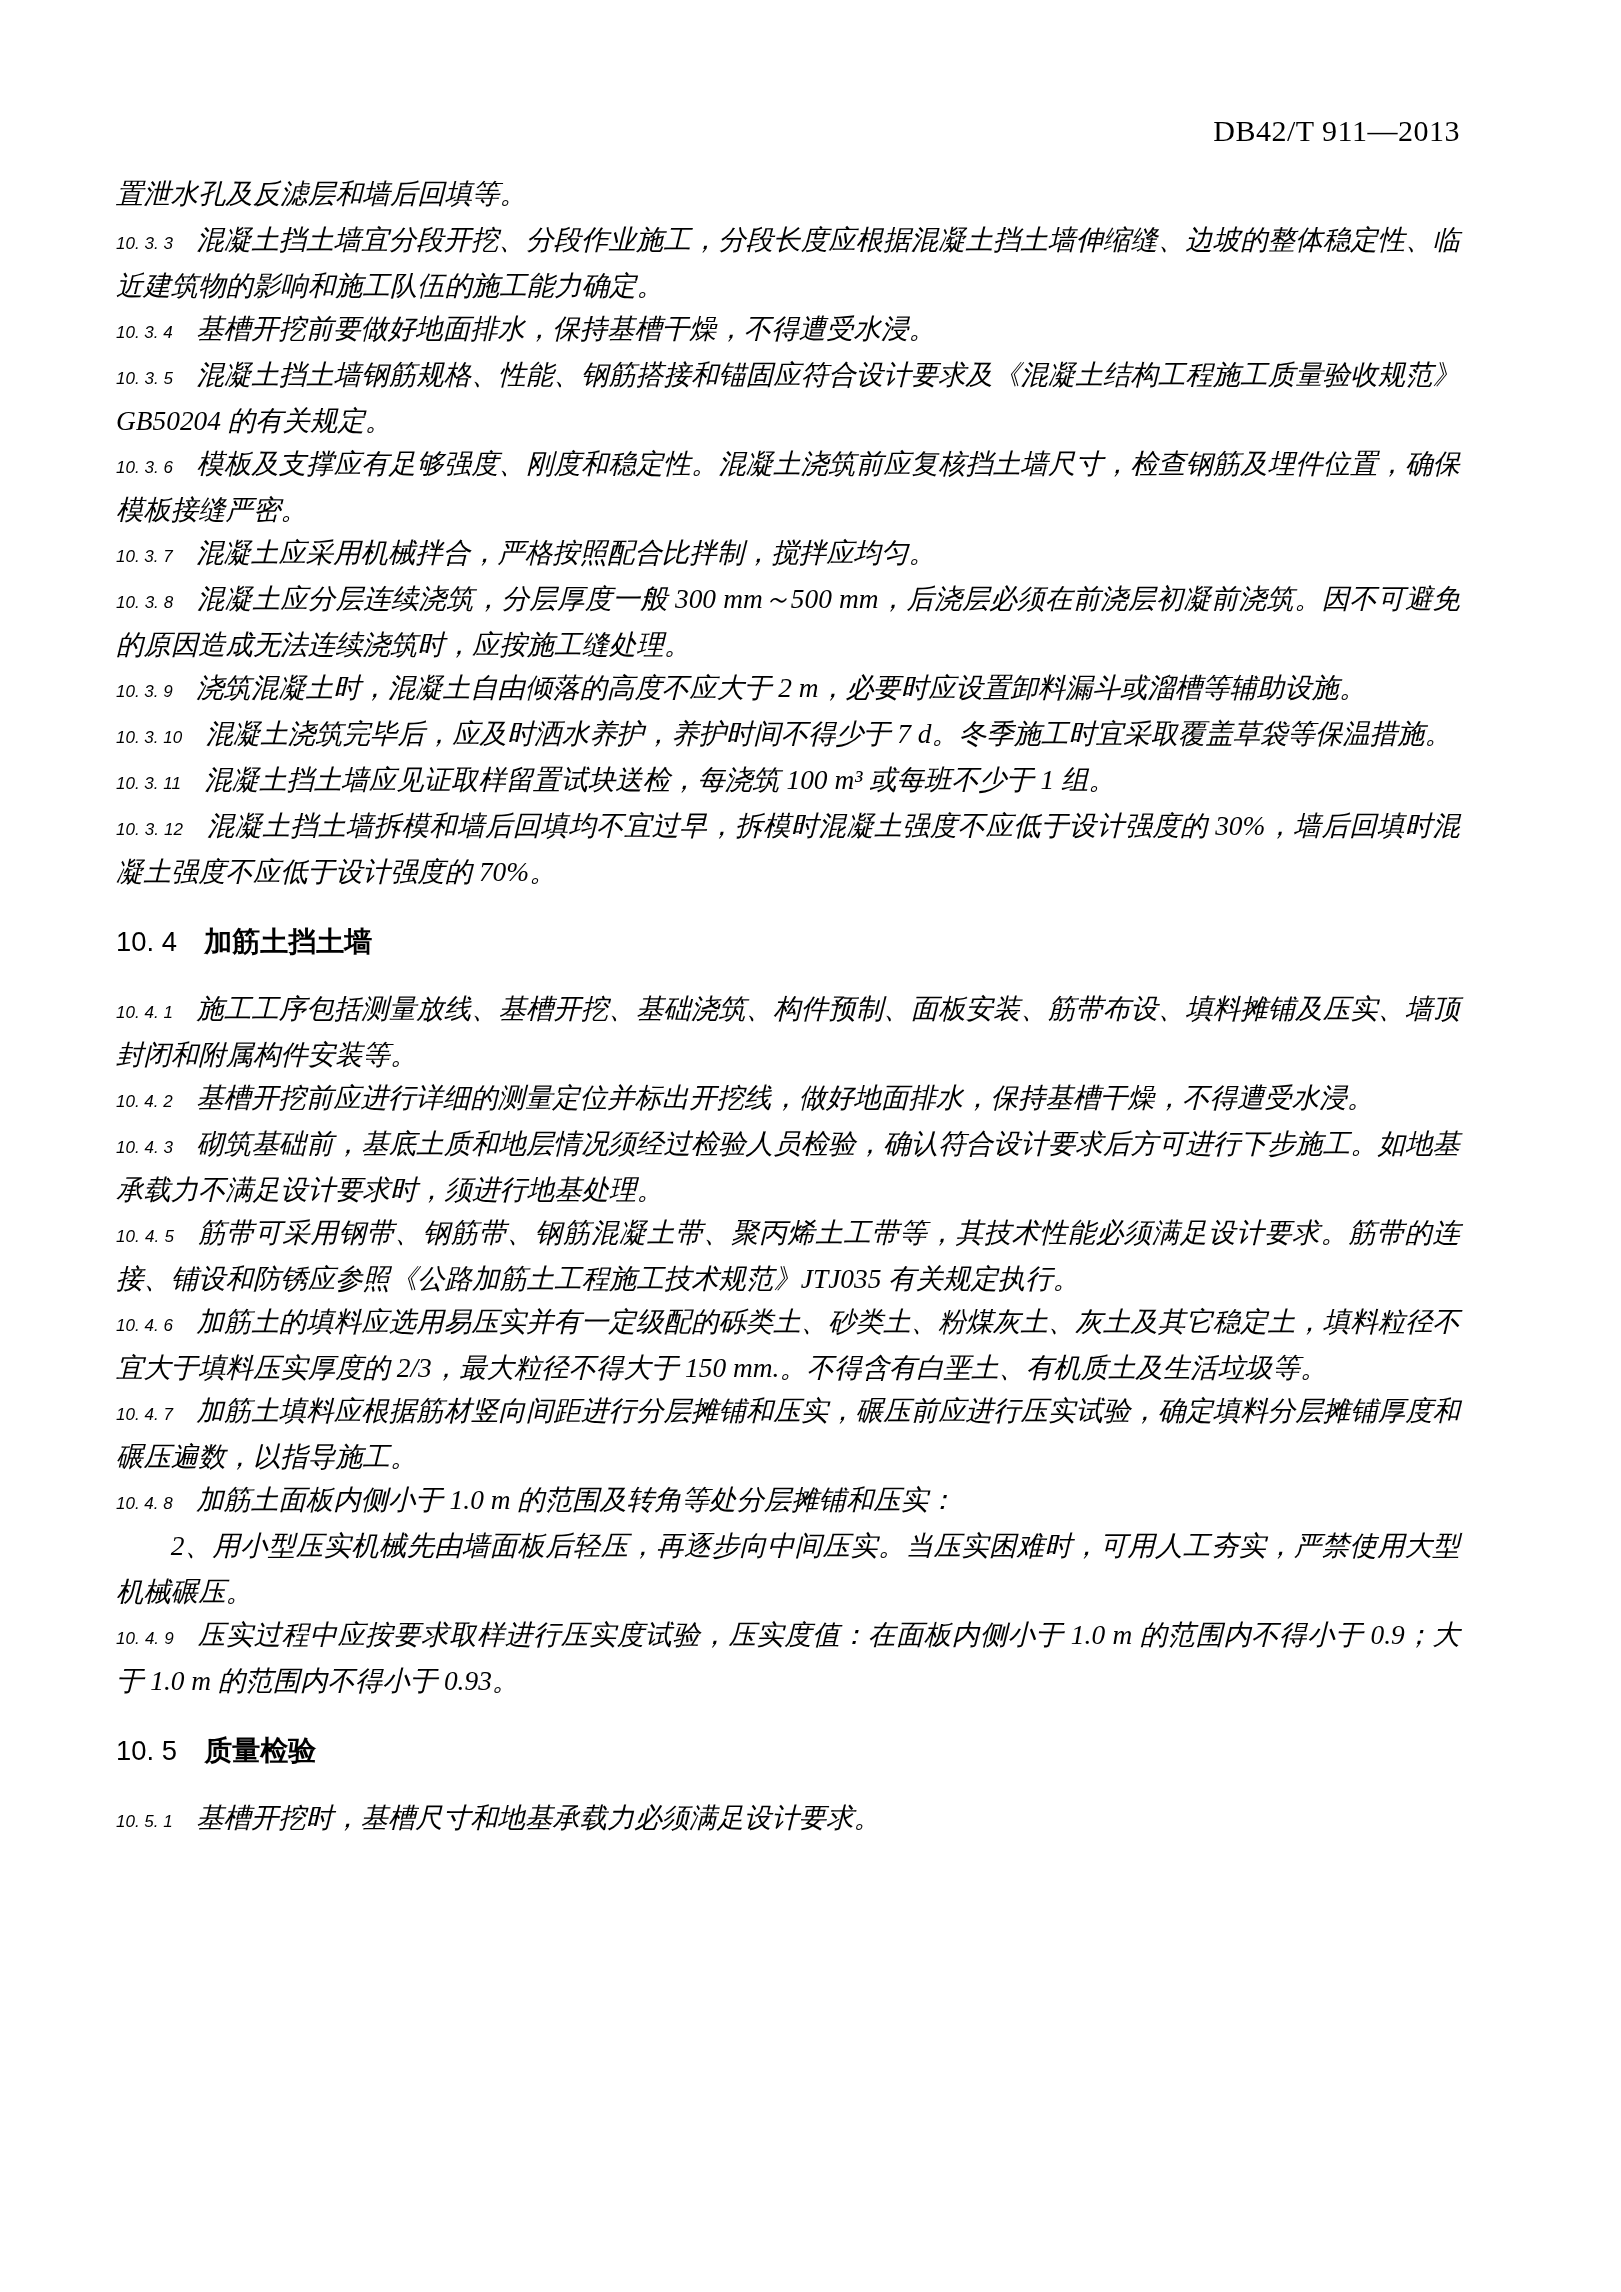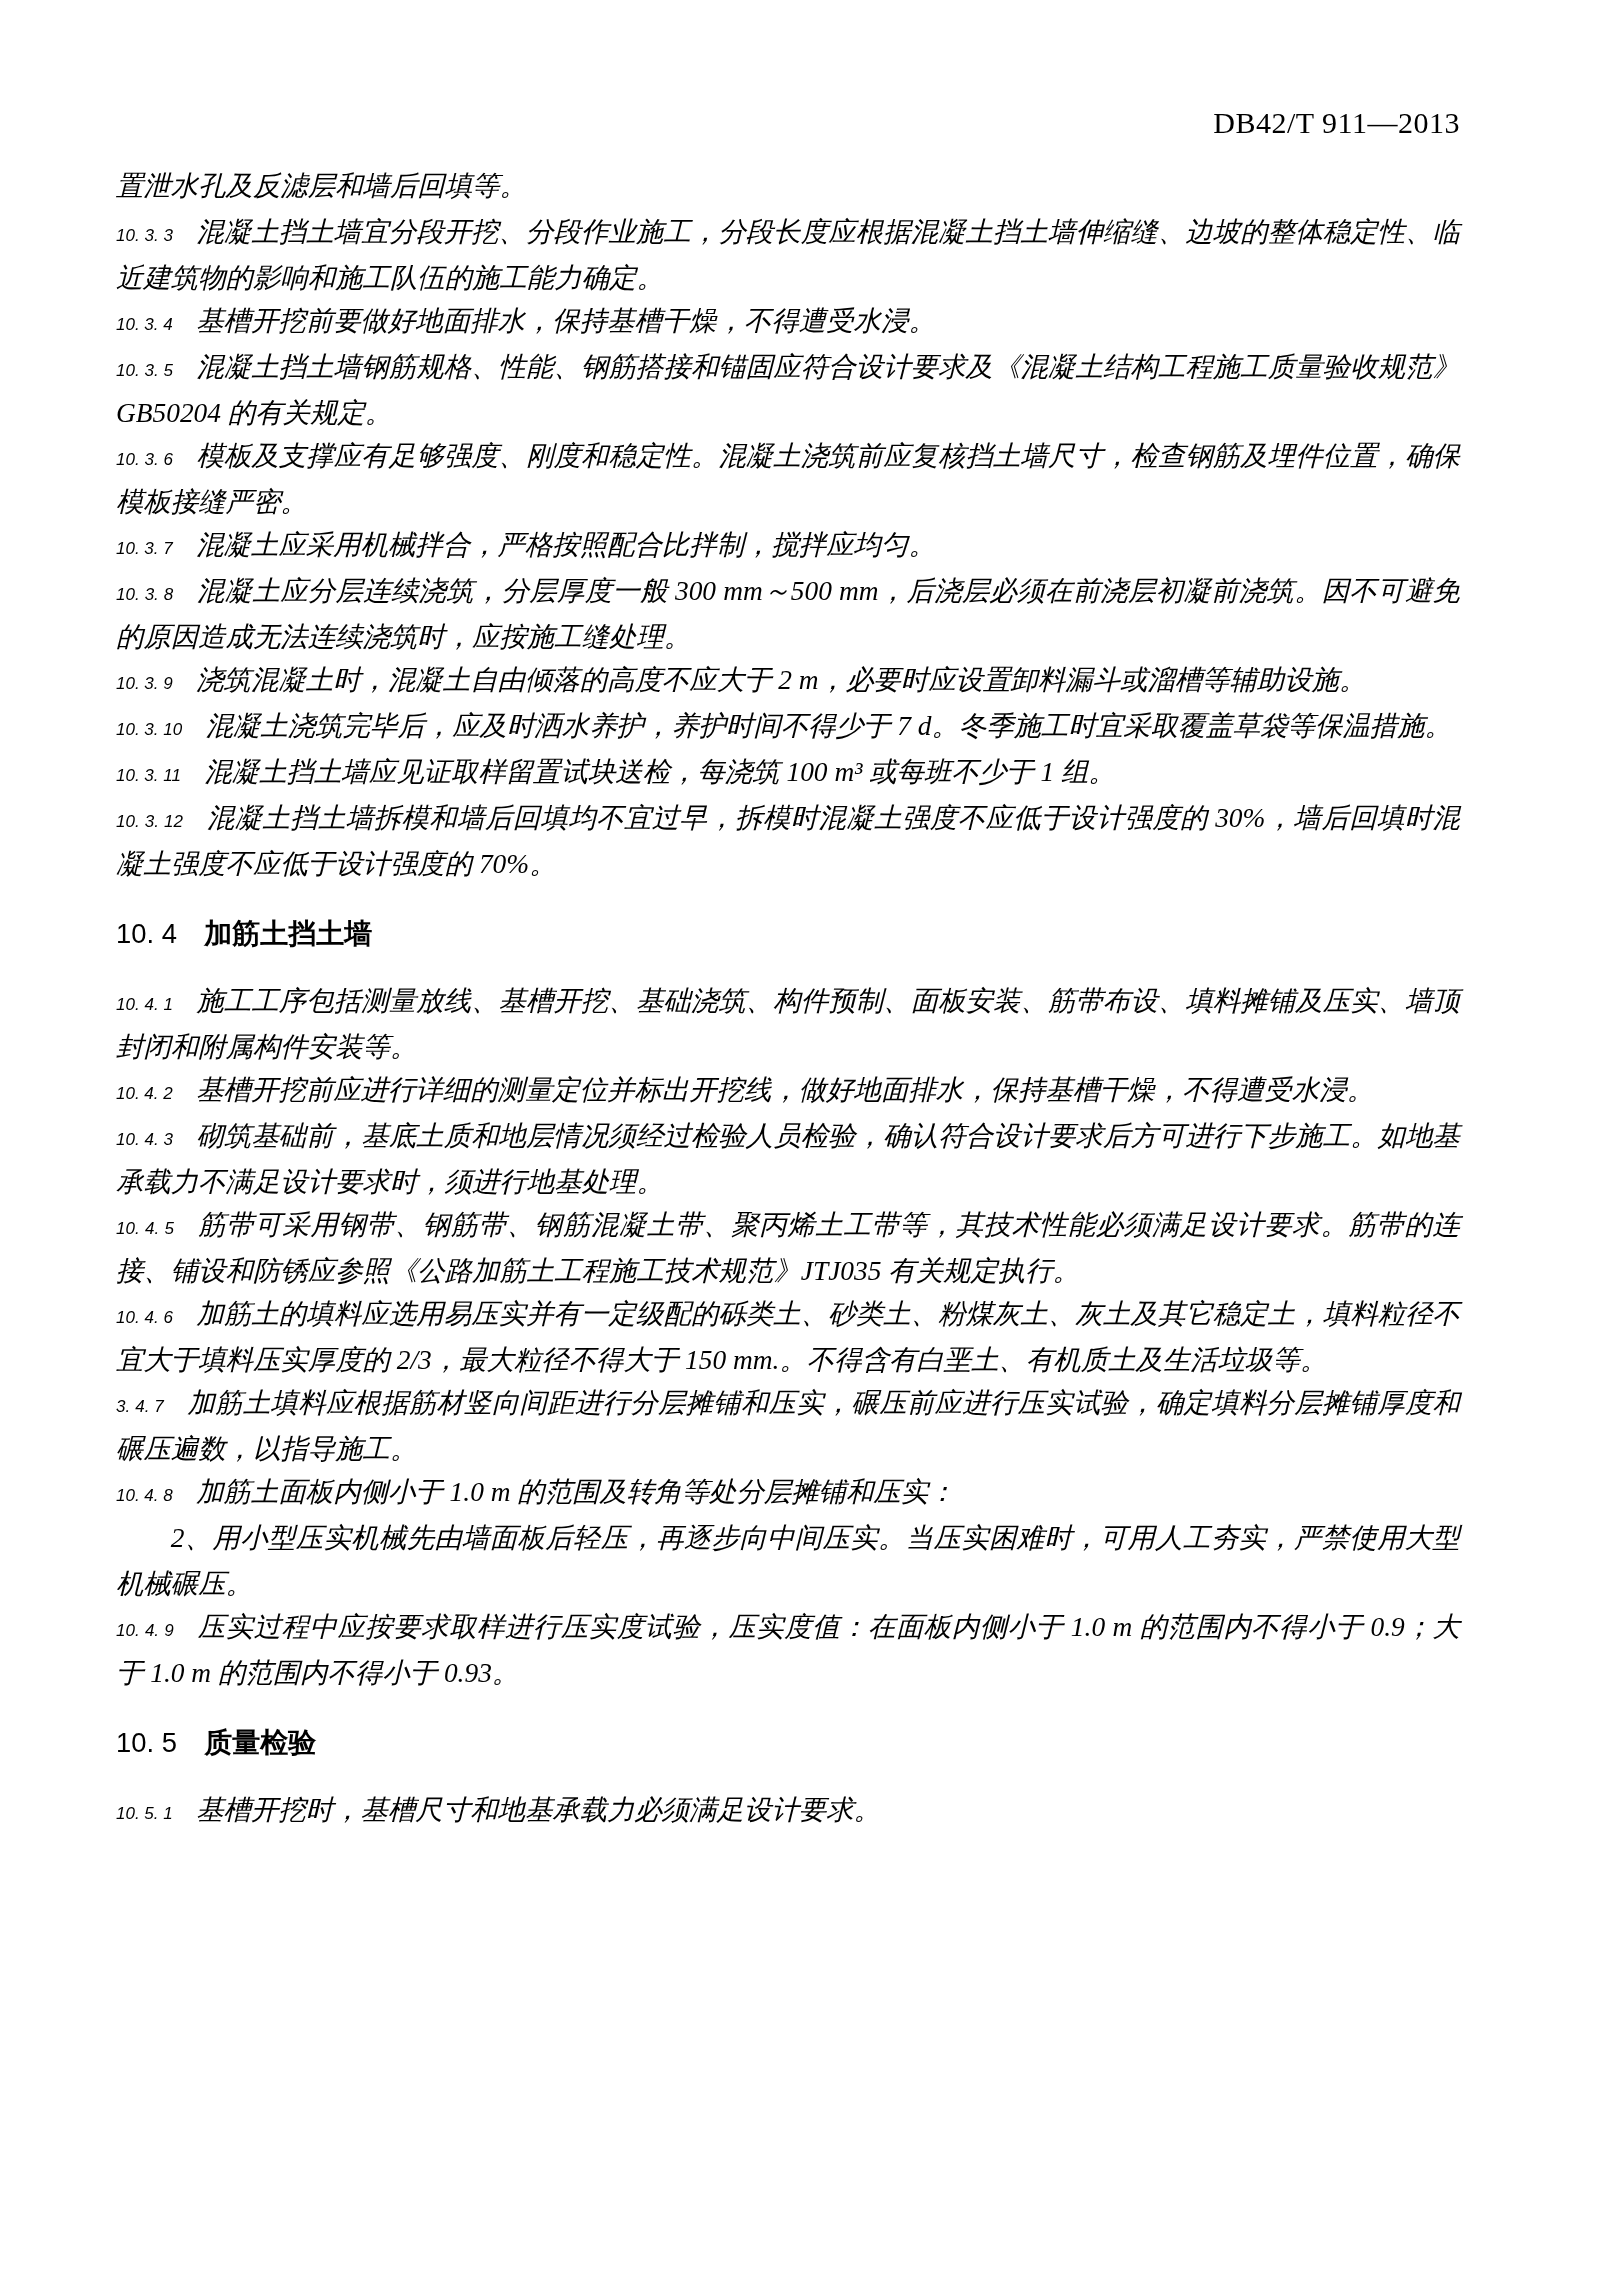--- a/index.html
+++ b/index.html
@@ -1,21 +1,21 @@
 <!DOCTYPE html>
 <html><head>
 <meta charset="utf-8">
 <style>
   * { box-sizing: border-box; }
   html, body { margin: 0; padding: 0; background: #ffffff; }
   .page {
     position: relative;
     width: 1621px;
     height: 1845px;
-    margin: 0 auto;
+    margin: 8px auto;
     background: #ffffff;
     color: #000000;
     font-family: "Liberation Serif", "DejaVu Serif", serif;
     overflow: hidden;
   }
   .header {
     position: absolute;
     top: 104px;
     left: 116px;
     right: 161px;
@@ -87,21 +87,21 @@
     <p class="para"><span class="num">10. 3. 11</span><span class="txt">混凝土挡土墙应见证取样留置试块送检，每浇筑 100 m³ 或每班不少于 1 组。</span></p>
     <p class="para"><span class="num">10. 3. 12</span><span class="txt">混凝土挡土墙拆模和墙后回填均不宜过早，拆模时混凝土强度不应低于设计强度的 30%，墙后回填时混凝土强度不应低于设计强度的 70%。</span></p>
 
     <h2 class="heading"><span class="num">10. 4</span><span class="txt">加筋土挡土墙</span></h2>
 
     <p class="para"><span class="num">10. 4. 1</span><span class="txt">施工工序包括测量放线、基槽开挖、基础浇筑、构件预制、面板安装、筋带布设、填料摊铺及压实、墙顶封闭和附属构件安装等。</span></p>
     <p class="para"><span class="num">10. 4. 2</span><span class="txt">基槽开挖前应进行详细的测量定位并标出开挖线，做好地面排水，保持基槽干燥，不得遭受水浸。</span></p>
     <p class="para"><span class="num">10. 4. 3</span><span class="txt">砌筑基础前，基底土质和地层情况须经过检验人员检验，确认符合设计要求后方可进行下步施工。如地基承载力不满足设计要求时，须进行地基处理。</span></p>
     <p class="para"><span class="num">10. 4. 5</span><span class="txt">筋带可采用钢带、钢筋带、钢筋混凝土带、聚丙烯土工带等，其技术性能必须满足设计要求。筋带的连接、铺设和防锈应参照《公路加筋土工程施工技术规范》JTJ035 有关规定执行。</span></p>
     <p class="para"><span class="num">10. 4. 6</span><span class="txt">加筋土的填料应选用易压实并有一定级配的砾类土、砂类土、粉煤灰土、灰土及其它稳定土，填料粒径不宜大于填料压实厚度的 2/3，最大粒径不得大于 150 mm.。不得含有白垩土、有机质土及生活垃圾等。</span></p>
-    <p class="para"><span class="num">3. 4. 7</span><span class="txt">加筋土填料应根据筋材竖向间距进行分层摊铺和压实，碾压前应进行压实试验，确定填料分层摊铺厚度和碾压遍数，以指导施工。</span></p>
+    <p class="para"><span class="num">10. 4. 7</span><span class="txt">加筋土填料应根据筋材竖向间距进行分层摊铺和压实，碾压前应进行压实试验，确定填料分层摊铺厚度和碾压遍数，以指导施工。</span></p>
     <p class="para"><span class="num">10. 4. 8</span><span class="txt">加筋土面板内侧小于 1.0 m 的范围及转角等处分层摊铺和压实：</span></p>
     <p class="para sub"><span class="num"></span><span class="txt">2、用小型压实机械先由墙面板后轻压，再逐步向中间压实。当压实困难时，可用人工夯实，严禁使用大型机械碾压。</span></p>
     <p class="para"><span class="num">10. 4. 9</span><span class="txt">压实过程中应按要求取样进行压实度试验，压实度值：在面板内侧小于 1.0 m 的范围内不得小于 0.9；大于 1.0 m 的范围内不得小于 0.93。</span></p>
 
     <h2 class="heading"><span class="num">10. 5</span><span class="txt">质量检验</span></h2>
 
     <p class="para"><span class="num">10. 5. 1</span><span class="txt">基槽开挖时，基槽尺寸和地基承载力必须满足设计要求。</span></p>
   </main>
 
   <div class="footer">

